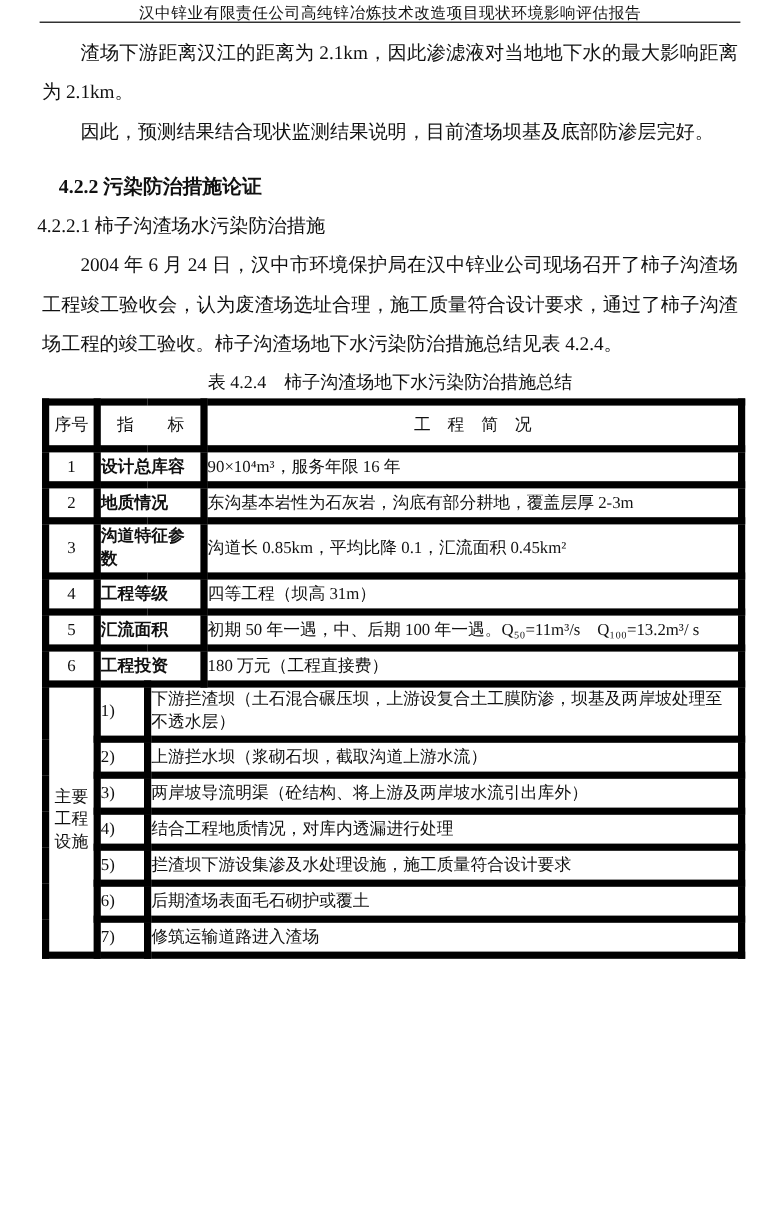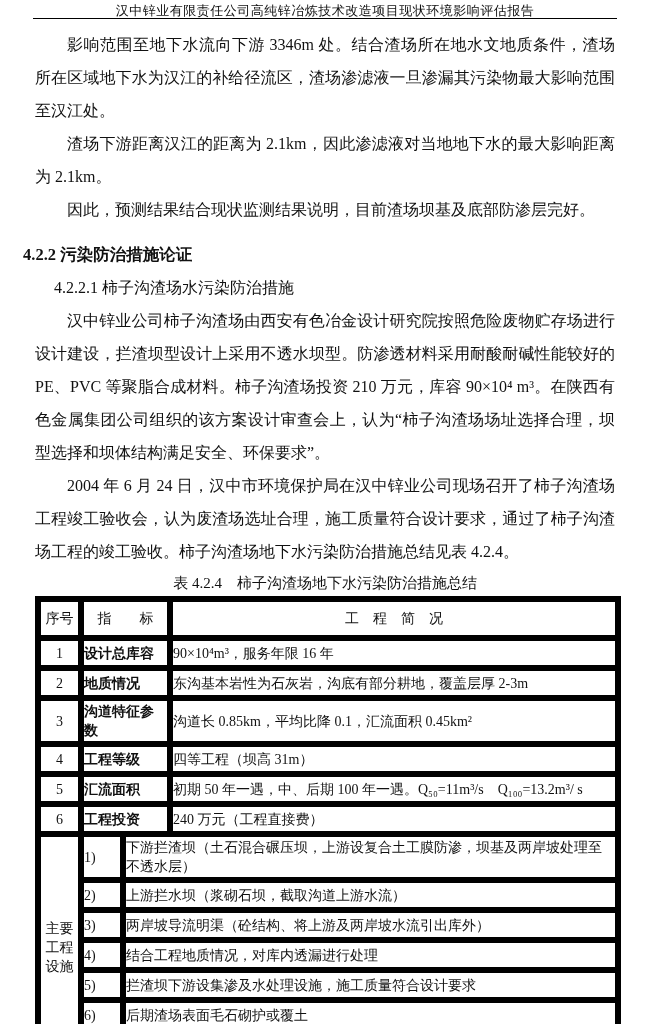--- a/index.html
+++ b/index.html
@@ -26,27 +26,27 @@
   }
   .body-area { margin-top: 9px; }
   .para {
     margin: 0 35px;
     font-size: 16px;
     line-height: 33px;
     text-align: justify;
     text-indent: 32px;
   }
   .sec-h {
-    margin: 12px 35px 0 23px;
+    margin: 12px 35px 0 49px;
     font-size: 16.5px;
     font-weight: bold;
     line-height: 33px;
   }
   .subsec-h {
-    margin: 0 54px;
+    margin: 0 31px;
     font-size: 16px;
     font-weight: normal;
     line-height: 33px;
   }
   .tbl-caption {
     margin: 3px 35px 0 35px;
     text-align: center;
     font-size: 15px;
     line-height: 24px;
   }
@@ -85,28 +85,26 @@
 <body>
 
 <div class="page">
 
   <div class="doc-header">
     <span>汉中锌业有限责任公司高纯锌冶炼技术改造项目现状环境影响评估报告</span>
   </div>
 
   <div class="body-area">
 
-    <p class="para">影响范围至地下水流向下游 3346m 处。结合渣场所在地水文地质条件，渣场所在区域地下水为汉江的补给径流区，渣场渗滤液一旦渗漏其污染物最大影响范围至汉江处。</p>
     <p class="para">渣场下游距离汉江的距离为 2.1km，因此渗滤液对当地地下水的最大影响距离为 2.1km。</p>
     <p class="para">因此，预测结果结合现状监测结果说明，目前渣场坝基及底部防渗层完好。</p>
 
     <h2 class="sec-h">4.2.2 污染防治措施论证</h2>
     <h3 class="subsec-h">4.2.2.1 柿子沟渣场水污染防治措施</h3>
 
-    <p class="para">汉中锌业公司柿子沟渣场由西安有色冶金设计研究院按照危险废物贮存场进行设计建设，拦渣坝型设计上采用不透水坝型。防渗透材料采用耐酸耐碱性能较好的 PE、PVC 等聚脂合成材料。柿子沟渣场投资 210 万元，库容 90×10⁴ m³。在陕西有色金属集团公司组织的该方案设计审查会上，认为“柿子沟渣场场址选择合理，坝型选择和坝体结构满足安全、环保要求”。</p>
     <p class="para">2004 年 6 月 24 日，汉中市环境保护局在汉中锌业公司现场召开了柿子沟渣场工程竣工验收会，认为废渣场选址合理，施工质量符合设计要求，通过了柿子沟渣场工程的竣工验收。柿子沟渣场地下水污染防治措施总结见表 4.2.4。</p>
 
     <div class="tbl-caption">表 4.2.4　柿子沟渣场地下水污染防治措施总结</div>
 
     <table class="measures">
       <colgroup>
         <col style="width:43px">
         <col style="width:42px">
         <col style="width:47px">
         <col style="width:448px">
@@ -139,21 +137,21 @@
           <td class="c-desc">四等工程（坝高 31m）</td>
         </tr>
         <tr>
           <td class="c-no">5</td>
           <td class="c-ind" colspan="2">汇流面积</td>
           <td class="c-desc">初期 50 年一遇，中、后期 100 年一遇。Q₅₀=11m³/s　Q₁₀₀=13.2m³/ s</td>
         </tr>
         <tr>
           <td class="c-no">6</td>
           <td class="c-ind" colspan="2">工程投资</td>
-          <td class="c-desc">240 万元（工程直接费）</td>
+          <td class="c-desc">180 万元（工程直接费）</td>
         </tr>
 
         <tr class="fac-first">
           <td class="fac-label" rowspan="7">主要工程设施</td>
           <td class="fac-no">1)</td>
           <td class="fac-desc" colspan="2">下游拦渣坝（土石混合碾压坝，上游设复合土工膜防渗，坝基及两岸坡处理至不透水层）</td>
         </tr>
         <tr>
           <td class="fac-no">2)</td>
           <td class="fac-desc" colspan="2">上游拦水坝（浆砌石坝，截取沟道上游水流）</td>

